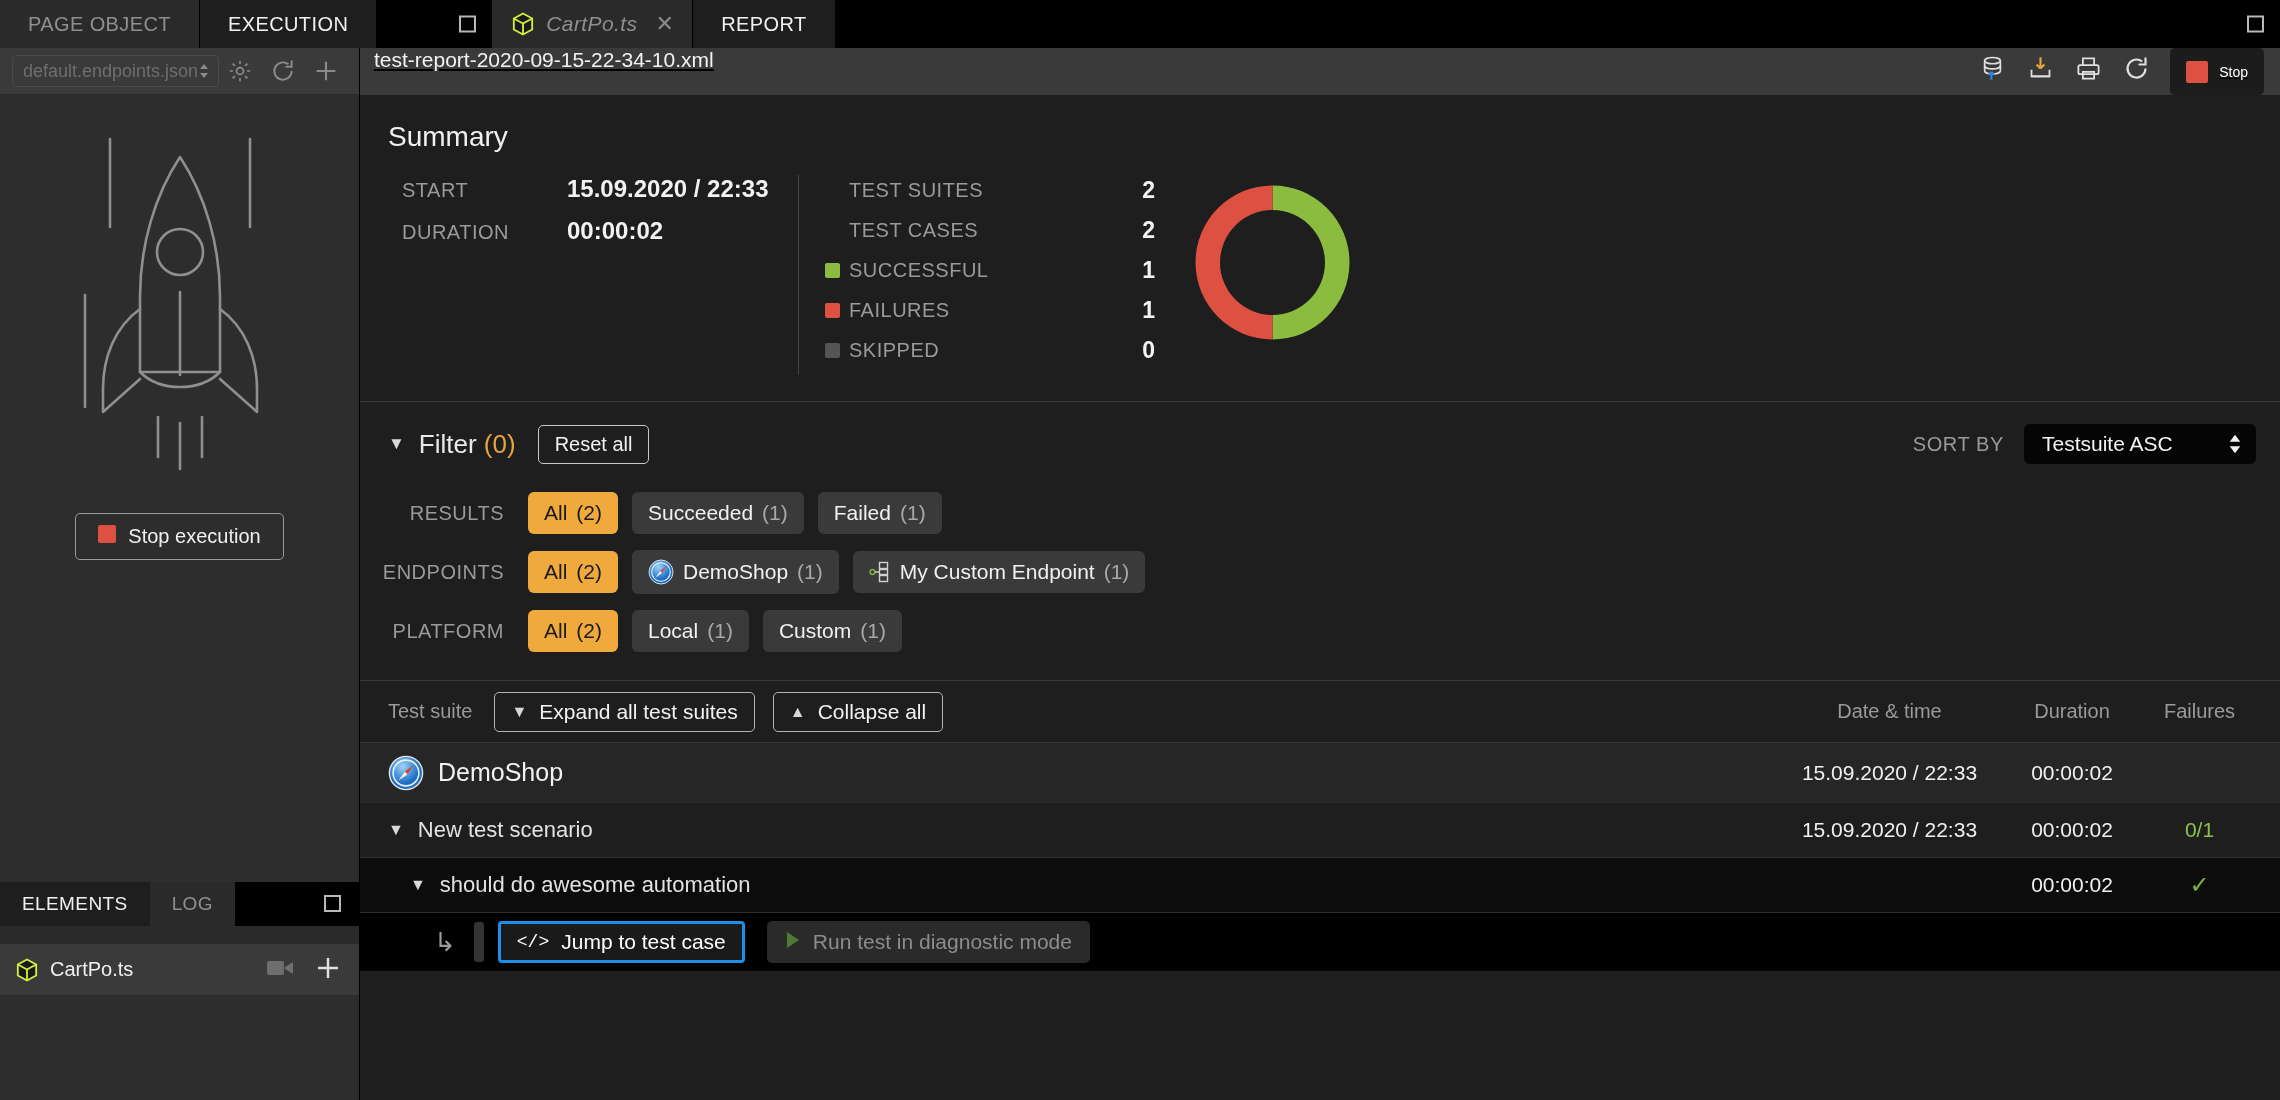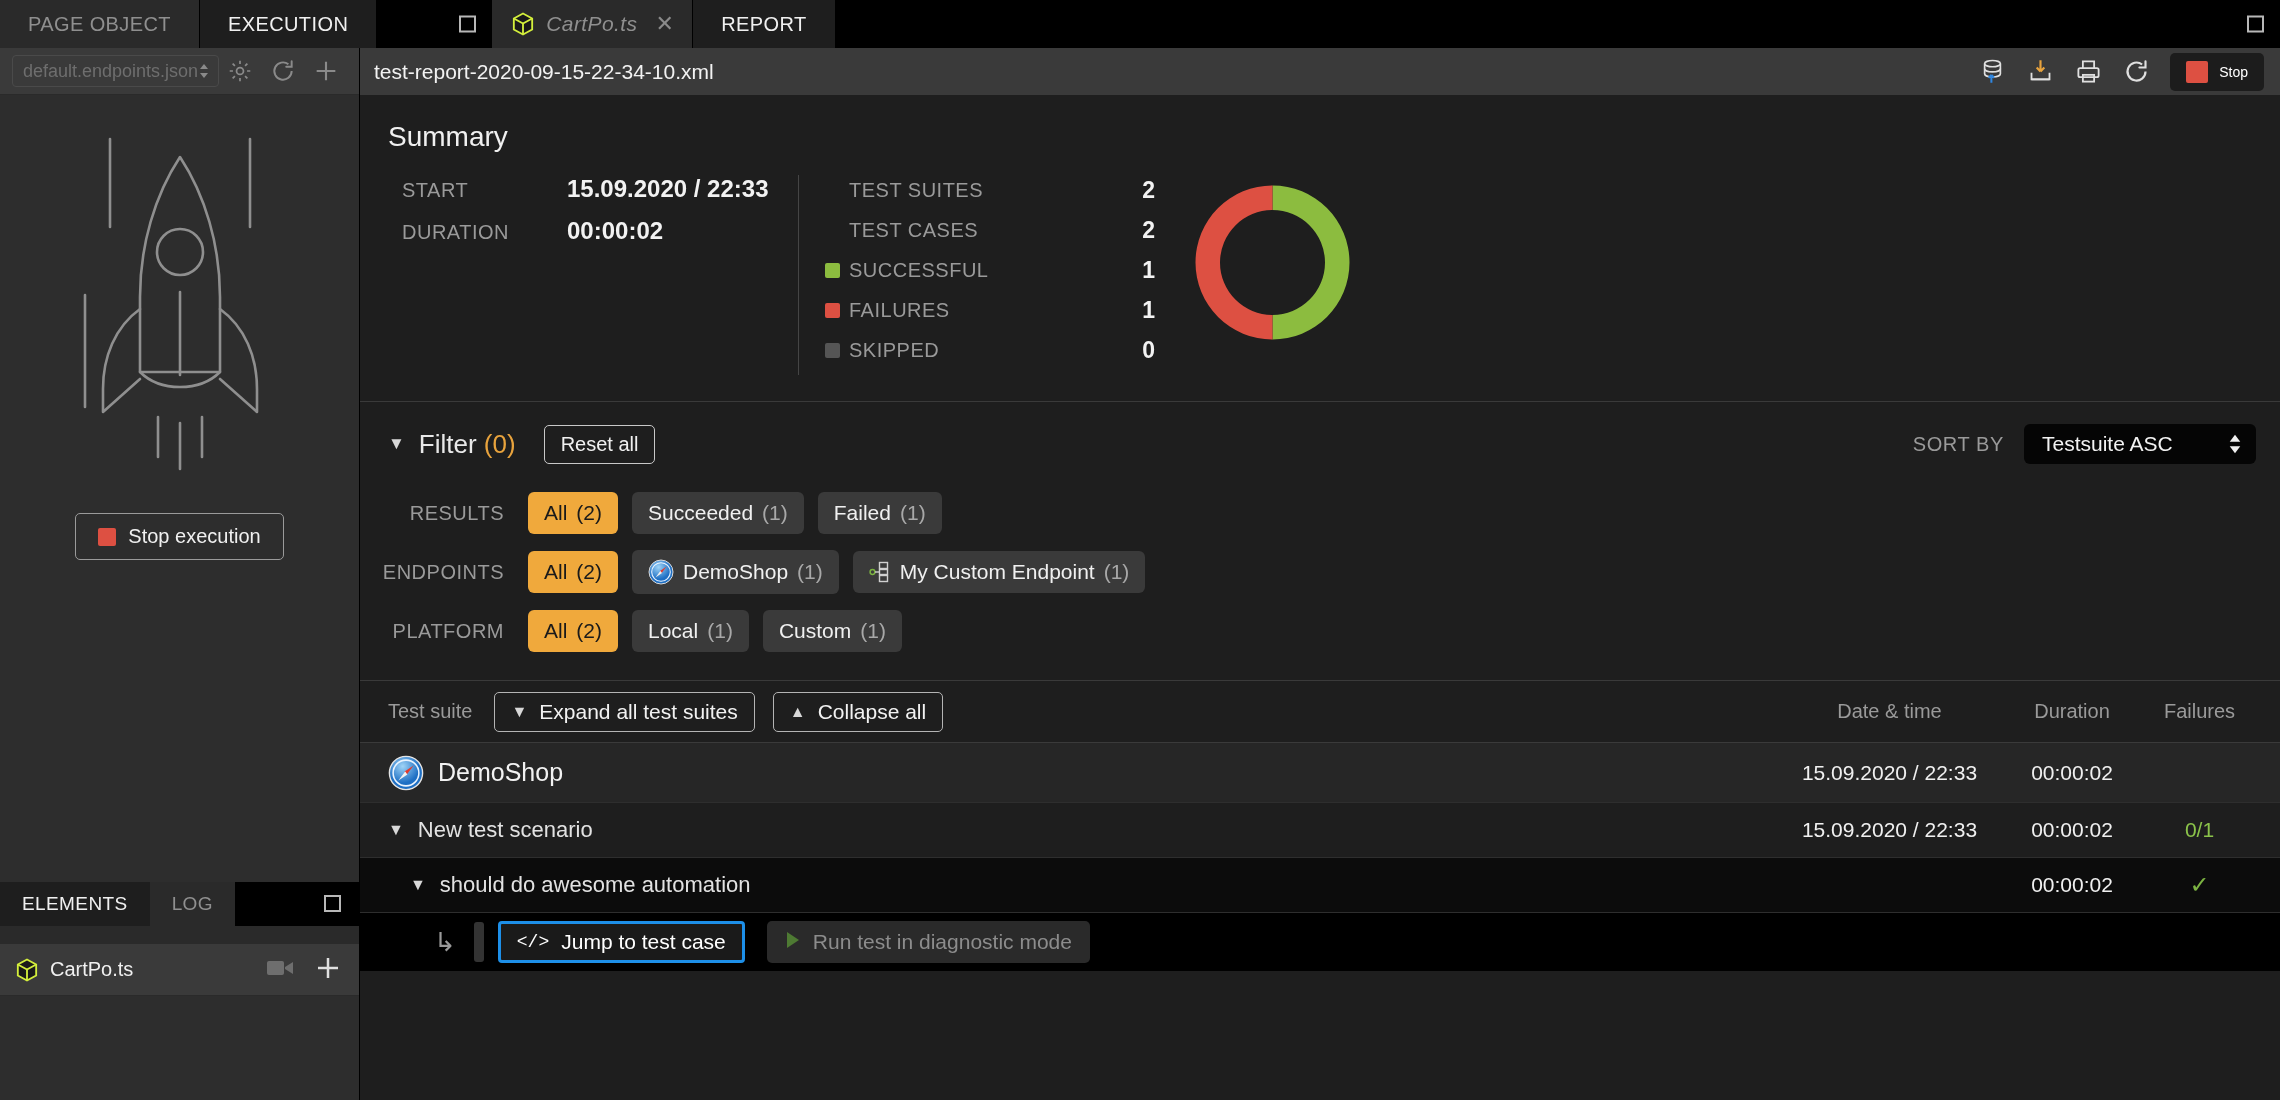--- a/index.html
+++ b/index.html
@@ -44,21 +44,21 @@
   .select-pill {
     flex: 1; height: 32px; display: flex; align-items: center; justify-content: space-between;
     padding: 0 8px 0 10px; color: #6e6e6e; font-size: 18px;
     border: 1px solid #4a4a4a; border-radius: 4px; background: #3a3a3a;
   }
   .stepper { display:flex; flex-direction:column; gap:2px; }
   .tb-icon { width: 48px; display: flex; align-items: center; justify-content: center; color: #6e6e6e; }
   .left-canvas { flex: 1; background: #2d2d2d; position: relative; display: flex;
                  align-items: center; justify-content: center; flex-direction: column; }
   .stop-exec {
-    display: flex; align-items: center; gap: 12px;
+    display: flex; align-items: flex-start; gap: 12px;
     border: 1px solid #9a9a9a; border-radius: 5px;
     padding: 11px 22px; color: #f0f0f0; font-size: 20px;
     background: #2d2d2d; position: absolute; top: 418px;
   }
   .redsq { width: 18px; height: 18px; background: #dd5042; border-radius: 2px; }
 
   .left-bottom { height: 218px; flex-shrink: 0; background: #000; display: flex; flex-direction: column; }
   .lb-tabs { height: 44px; background: #000; display: flex; position: relative; }
   .lb-tab { padding: 0 22px; height: 44px; display: flex; align-items: center;
             font-size: 19px; color: #909090; background: #2a2a2a; letter-spacing: .4px; }
@@ -66,22 +66,22 @@
   .lb-maxbox { position: absolute; right: 18px; top: 13px; width: 17px; height: 17px; border: 2px solid #b8b8b8; }
   .lb-gap { height: 18px; background: #2a2a2a; }
   .lb-row { height: 52px; background: #3a3a3a; display: flex; align-items: center;
             padding: 0 16px; gap: 12px; border-bottom: 1px solid #2a2a2a; }
   .lb-row-name { font-size: 20px; color: #f0f0f0; flex: 1; }
   .lb-fill { flex: 1; background: #2d2d2d; }
 
   
   .right { flex: 1; min-width: 0; display: flex; flex-direction: column; background: #1e1e1e; }
   .rep-toolbar {
-    height: 47px; background: #3a3a3a; display: flex; align-items: center;
-    padding: 0 16px 0 14px; gap: 0; flex-shrink: 0;
+    height: 47px; background: #3a3a3a; display: flex; 
+    padding: 0 16px 0 14px; gap: 0; flex-shrink: 0; text-decoration: underline;
   }
   .rep-filename { font-size: 21px; color: #f2f2f2; flex: 1; }
   .rep-ico { width: 48px; height: 40px; display: flex; align-items: center; justify-content: center; }
   .stop-btn {
     display: flex; align-items: center; gap: 11px; background: #1c1c1c;
     border-radius: 5px; padding: 8px 16px; margin-left: 10px;
     color: #fff; font-size: 14px;
   }
 
   .scrollarea { flex: 1; overflow: hidden; display: flex; flex-direction: column; }
@@ -104,21 +104,21 @@
   .donut-wrap { margin-left: 30px; }
 
   
   .filterblock { border-bottom: 1px solid #3a3a3a; padding: 22px 0 20px 0; }
   .filter-head { display: flex; align-items: center; padding: 0 24px 0 28px; }
   .caret { color: #d8d8d8; font-size: 17px; margin-right: 14px; }
   .filter-title { font-size: 26px; color: #e8e8e8; margin-right: 22px; }
   .filter-title .cnt { color: #e8a33d; }
   .btn-outline {
     border: 1px solid #c8c8c8; border-radius: 5px; background: transparent;
-    color: #f0f0f0; font-size: 20px; padding: 7px 16px; margin-left: 6px;
+    color: #f0f0f0; font-size: 20px; padding: 7px 16px;
   }
   .sortby { margin-left: auto; display: flex; align-items: center; gap: 20px; }
   .sortby-label { font-size: 20px; color: #9a9a9a; letter-spacing: .6px; }
   .sel-dark {
     background: #050505; border-radius: 6px; padding: 8px 14px 8px 18px;
     display: flex; align-items: center; gap: 44px; color: #f2f2f2; font-size: 21px;
     min-width: 232px; justify-content: space-between;
   }
   .filter-rows { margin-top: 20px; }
   .frow { display: flex; align-items: center; padding: 8px 28px 8px 0; }

